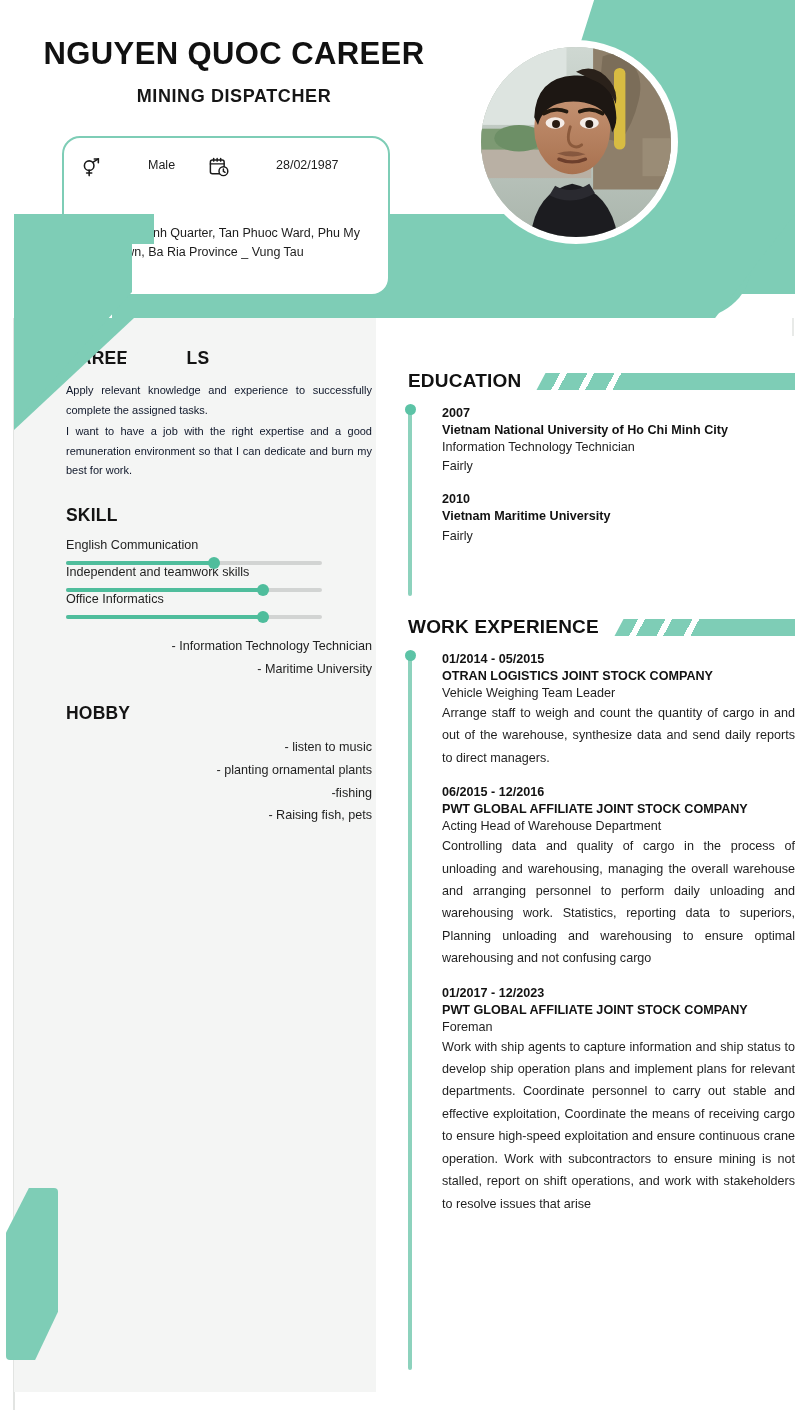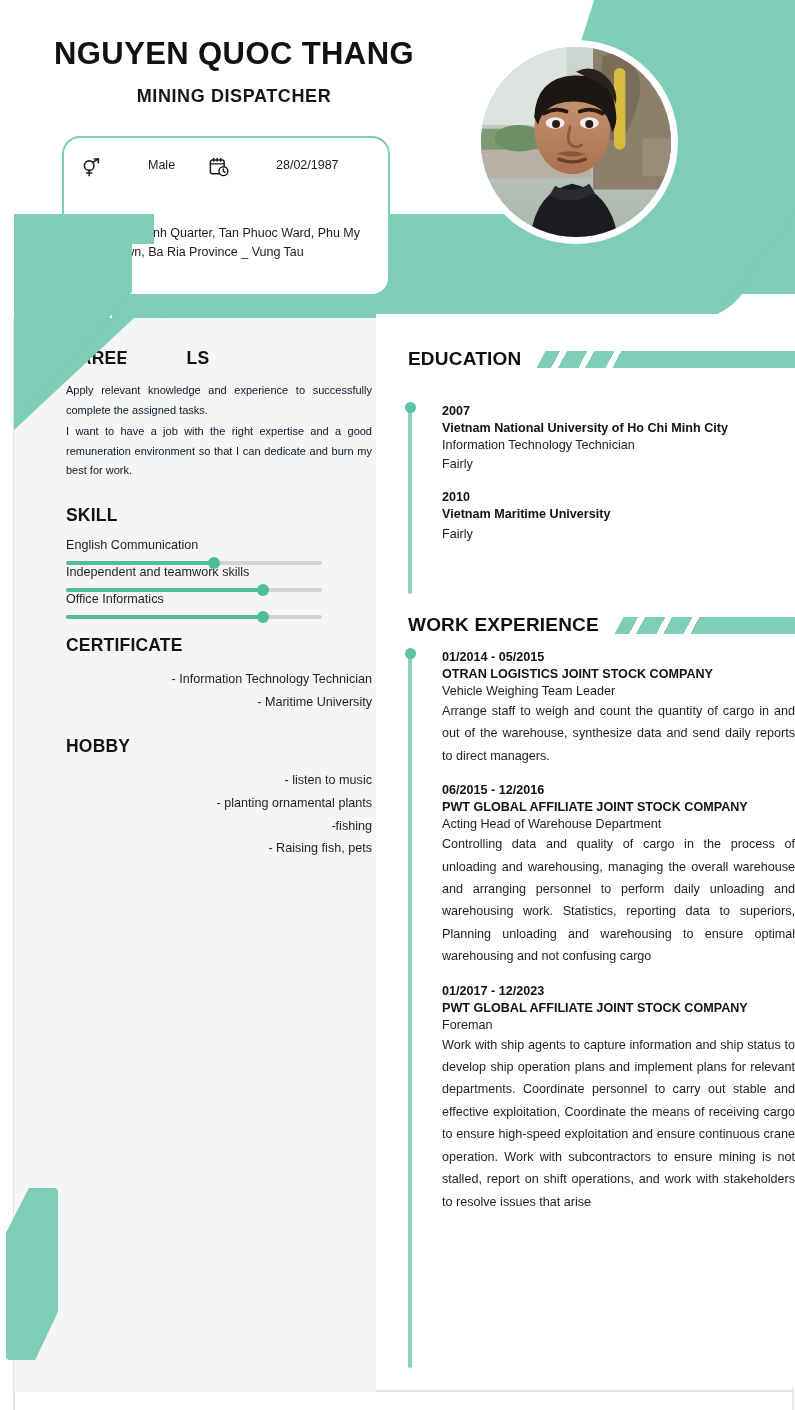--- a/index.html
+++ b/index.html
@@ -150,21 +150,21 @@
   .left-col-notch-round {
     position: absolute;
     left: 126px; top: 318px;
     width: 60px; height: 60px;
     background: #f4f5f4;
     border-top-left-radius: 40px;
   }
 
   .right-col {
     position: absolute;
-    left: 376px; top: 314px;
+    left: 376px; top: 336px;
     width: 419px; height: 1074px;
     background: #ffffff;
   }
 
   
   .deco-bottom {
     position: absolute;
     left: 6px; top: 1188px;
     width: 52px; height: 172px;
     background: #7ecdb6;
@@ -342,21 +342,21 @@
   <div class="edge-left"></div>
   <div class="edge-right"></div>
   <div class="edge-bottom"></div>
 
   <div class="header">
     <div class="swoosh-right"></div>
     <div class="swoosh-bottom"></div>
     <div class="swoosh-bottom-tail"></div>
 
     <div class="name-title">
-      <div class="name">NGUYEN QUOC THANG</div>
+      <div class="name">NGUYEN QUOC CAREER</div>
       <div class="job-title">MINING DISPATCHER</div>
     </div>
 
     <div class="photo-ring">
       <div class="photo">
         <svg viewBox="0 0 200 200" preserveAspectRatio="xMidYMid slice" aria-hidden="true">
           <defs>
             <linearGradient id="skyg" x1="0" y1="0" x2="0" y2="1">
               <stop offset="0%" stop-color="#cfd8d2"></stop>
               <stop offset="100%" stop-color="#aab5ac"></stop>
@@ -470,21 +470,20 @@
           <div class="skill-track">
             <div class="skill-fill" style="width: 77%;"></div>
             <div class="skill-knob" style="left: 77%;"></div>
           </div>
         </div>
       </div>
 
       <div class="block-gap-sm"></div>
 
       <div>
-        <div class="lc-heading">CERTIFICATE</div>
         <div class="lc-list-item">- Information Technology Technician</div>
         <div class="lc-list-item">- Maritime University</div>
       </div>
 
       <div class="block-gap"></div>
 
       <div>
         <div class="lc-heading">HOBBY</div>
         <div class="lc-list-item">- listen to music</div>
         <div class="lc-list-item">- planting ornamental plants</div>
@@ -501,21 +500,21 @@
   <div class="swoosh-left-col"></div>
   <div class="deco-bottom"></div>
 
   <div class="right-col">
 
     <div class="rc-section" style="padding-top:28px;">
       <div class="rc-head-wrap">
         <div class="rc-heading">EDUCATION</div>
         <div class="rc-stripe"></div>
       </div>
-      <div class="timeline" style="height:200px;margin-top:20px;">
+      <div class="timeline" style="height:200px;">
         <div class="tl-line" style="height:188px;"></div>
         <div class="tl-dot"></div>
 
         <div class="entry">
           <div class="entry-date">2007</div>
           <div class="entry-org">Vietnam National University of Ho Chi Minh City</div>
           <div class="entry-role">Information Technology Technician</div>
           <div class="entry-extra">Fairly</div>
         </div>
 

